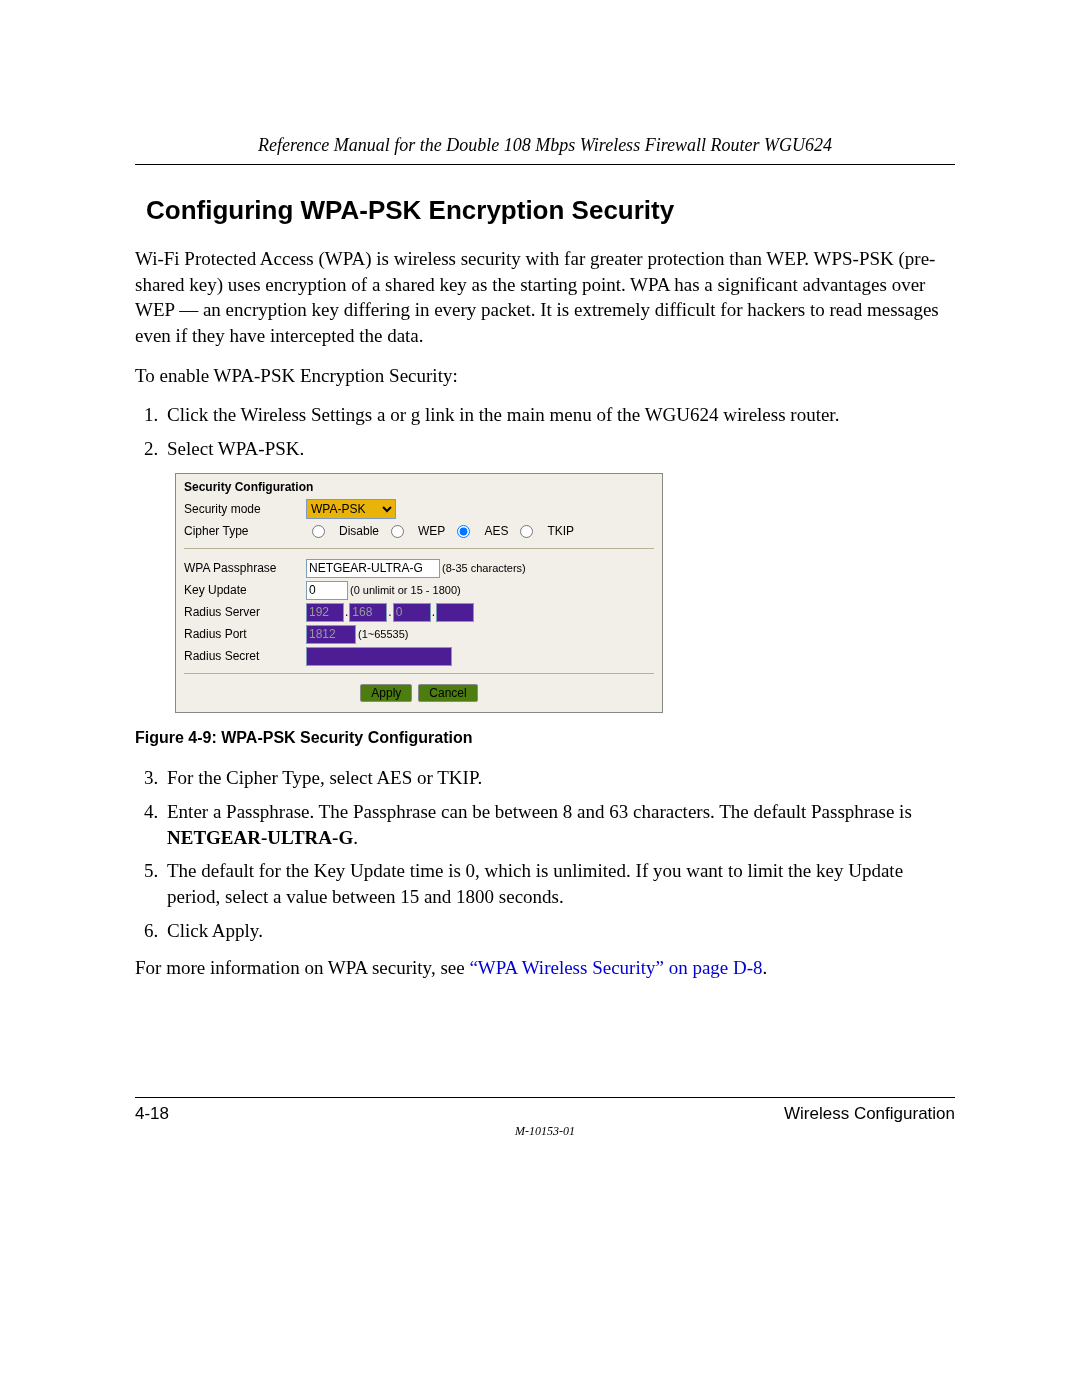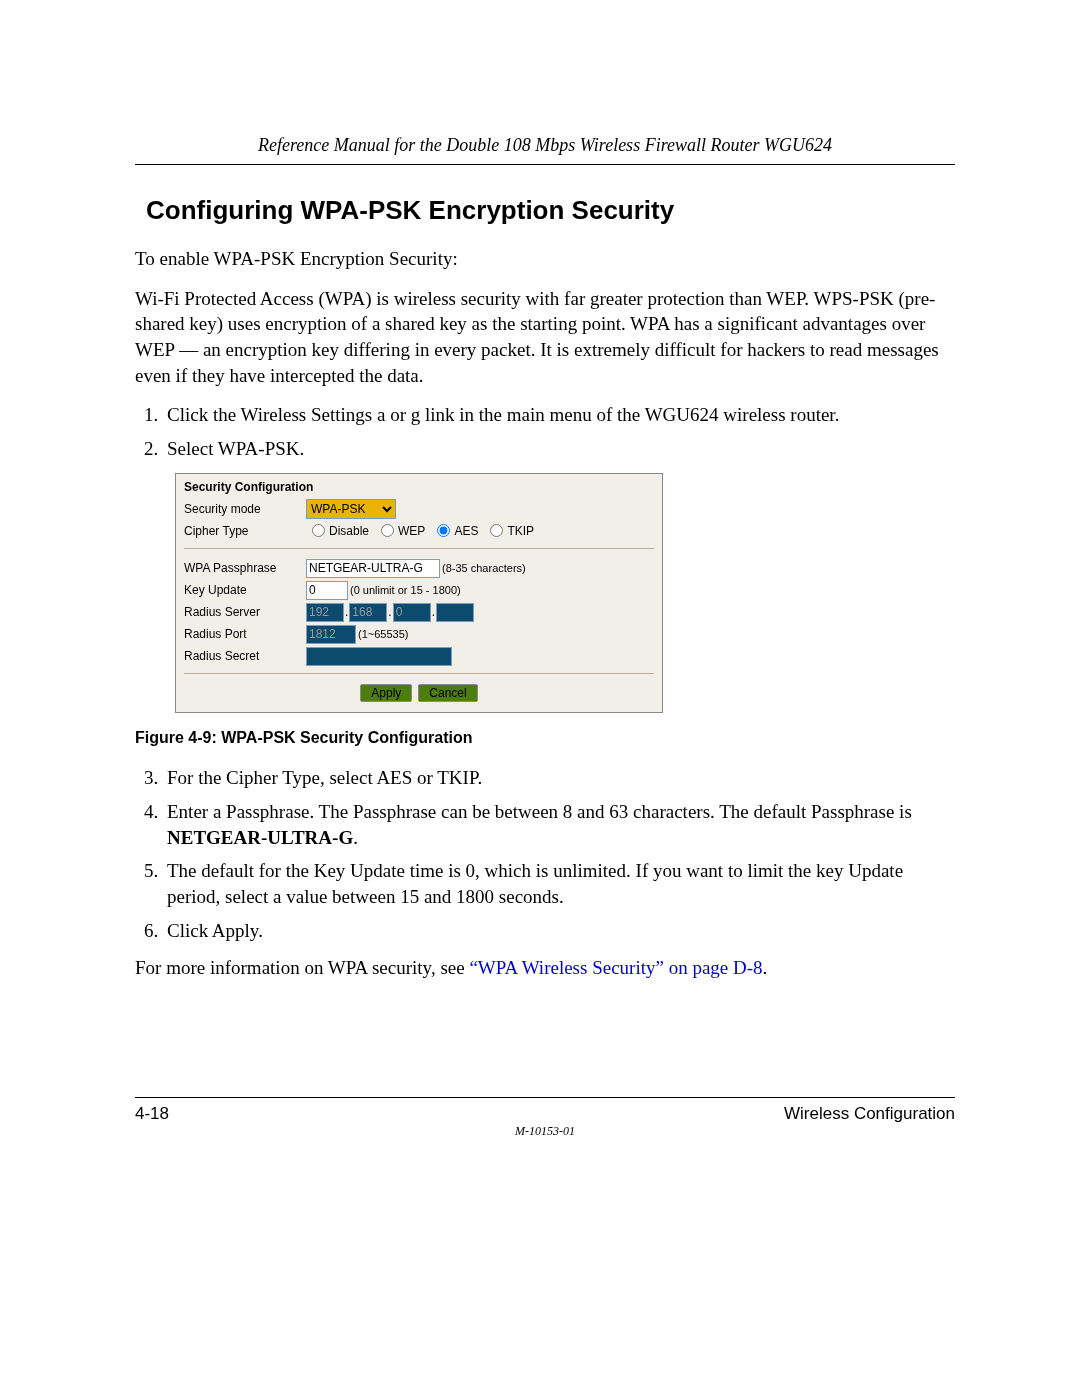--- a/index.html
+++ b/index.html
@@ -87,23 +87,23 @@
     background: #eab308;
     width: 90px;
   }
   .shot input[type=text] {
     font-size: 12px;
     height: 17px;
     border: 1px solid #7f9db9;
     background: #fff;
     padding: 0 2px;
   }
-  .shot input[disabled] { color: #9a9a9a; background: #0c4a6e; }
+  .shot input[disabled] { color: #9a9a9a; background: #4c1d95; }
   .shot .cipher-opts { display: flex; gap: 6px; align-items: center; }
-  .shot .cipher-opts label { display: inline-flex; align-items: flex-start; gap: 2px; }
+  .shot .cipher-opts label { display: inline-flex; align-items: flex-end; gap: 12px; }
   .shot .cipher-opts input[type=radio] { margin: 0 2px 0 6px; }
   .shot hr.div {
     border: none;
     border-top: 1px solid #b9b096;
     margin: 6px 0 8px 0;
   }
   .shot .note {
     font-size: 11px;
     color: #000;
     margin-left: 2px;
@@ -155,23 +155,23 @@
 </head>
 <body>
 
 <div class="page">
 
   <div class="running-head">Reference Manual for the Double 108 Mbps Wireless Firewall Router WGU624</div>
   <hr class="hr-line">
 
   <h1 class="section">Configuring WPA-PSK Encryption Security</h1>
 
+  <p>Wi-Fi Protected Access (WPA) is wireless security with far greater protection than WEP. WPS-PSK (pre-shared key) uses encryption of a shared key as the starting point. WPA has a significant advantages over WEP — an encryption key differing in every packet. It is extremely difficult for hackers to read messages even if they have intercepted the data.</p>
+
   <p>To enable WPA-PSK Encryption Security:</p>
-
-  <p>Wi-Fi Protected Access (WPA) is wireless security with far greater protection than WEP. WPS-PSK (pre-shared key) uses encryption of a shared key as the starting point. WPA has a significant advantages over WEP — an encryption key differing in every packet. It is extremely difficult for hackers to read messages even if they have intercepted the data.</p>
 
   <ol class="steps">
     <li>Click the Wireless Settings a or g link in the main menu of the WGU624 wireless router.</li>
     <li>Select WPA-PSK.</li>
   </ol>
 
   <div class="figure-wrap">
     <div class="shot">
       <div class="sec-title">Security Configuration</div>
 

